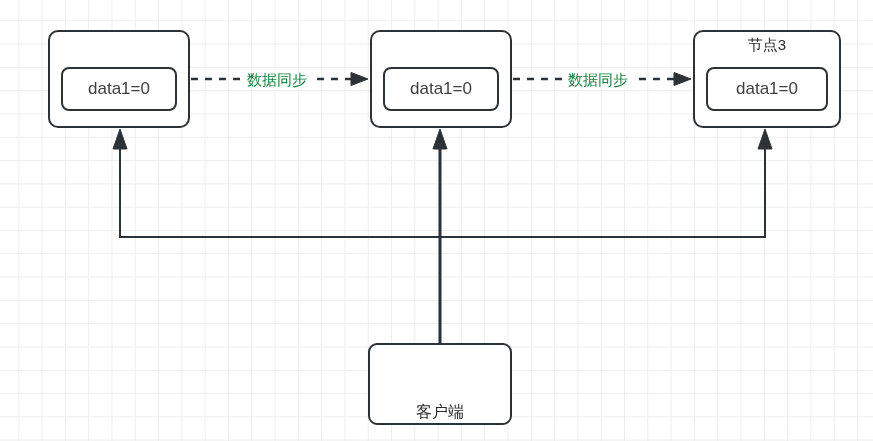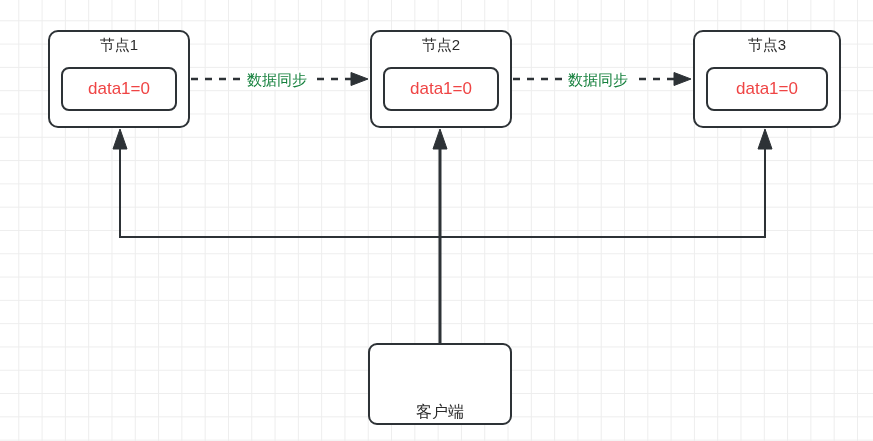--- a/index.html
+++ b/index.html
@@ -36,21 +36,21 @@
     color:#2b2b2b;
   }
   .node-data {
     position:absolute;
     left:11px; right:11px; top:35px; height:44px;
     background:#ffffff;
     border:2.5px solid #2d3236;
     border-radius:8px;
     display:flex; align-items:center; justify-content:center;
     font-size:17px;
-    color:#ef4444;
+    color:#404040;
   }
   .client {
     position:absolute;
     left:368px; top:343px; width:144px; height:82px;
     background:#ffffff;
     border:2.5px solid #2d3236;
     border-radius:9px;
     display:flex; align-items:flex-end; justify-content:center;
     font-size:16px;
     color:#2b2b2b;
@@ -98,26 +98,24 @@
       <polygon points="440,129 433,149 447,149"></polygon>
     </g>
 
     <g>
       <line x1="765" y1="238" x2="765" y2="147" stroke-width="2"></line>
       <polygon points="765,129 758,149 772,149"></polygon>
     </g>
   </svg>
 
   <div class="node" style="left:48px">
-    <div class="node-title">节点1</div>
     <div class="node-data">data1=0</div>
   </div>
 
   <div class="node" style="left:370px">
-    <div class="node-title">节点2</div>
     <div class="node-data">data1=0</div>
   </div>
 
   <div class="node" style="left:693px; width:148px">
     <div class="node-title">节点3</div>
     <div class="node-data">data1=0</div>
   </div>
 
   <div class="client">
     <span>客户端</span>

